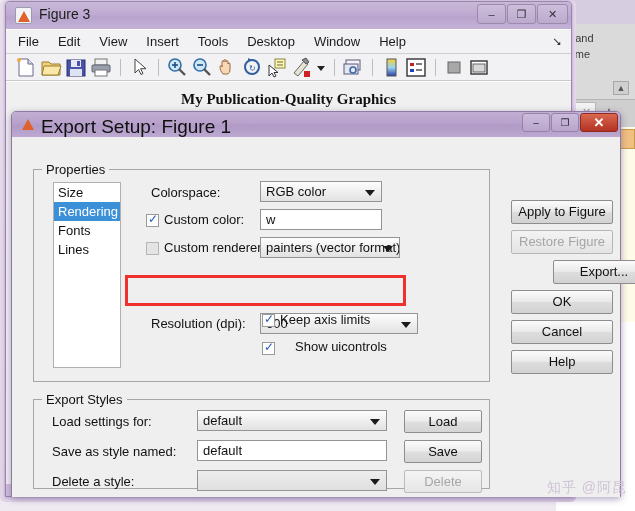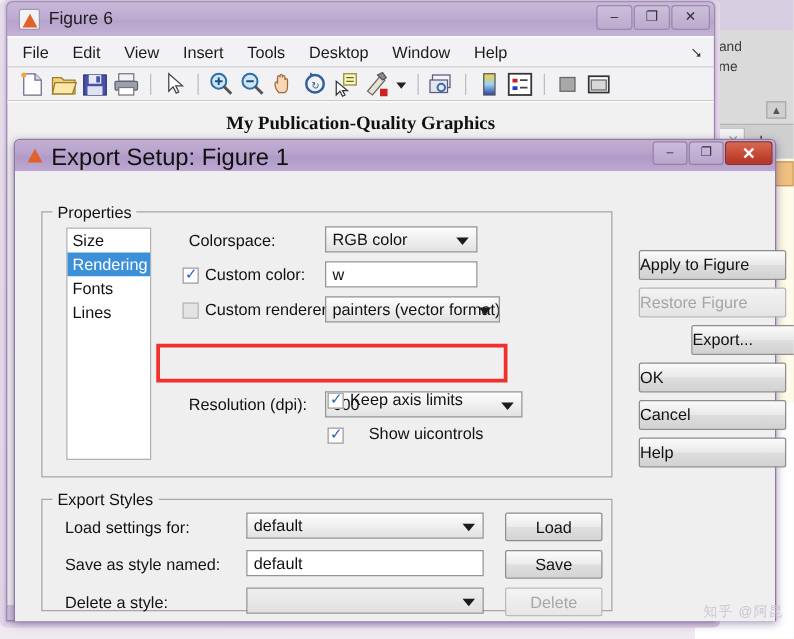--- a/index.html
+++ b/index.html
@@ -217,40 +217,40 @@
     position: absolute; height: 21px; background: #fff;
     border: 1px solid #949494; font-size: 13px; color: #111; padding: 2px 0 0 5px;
   }
 
   .redbox {
     position: absolute; left: 113px; top: 138px; width: 281px; height: 31px;
     border: 3px solid #f0302c; pointer-events: none;
   }
 
   .sidebtn {
-    position: absolute; left: 499px; width: 118px; height: 24px;
+    position: absolute; left: 499px; width: 102px; height: 24px;
     background: linear-gradient(to bottom,#fbfbfb 0%,#e9e9e9 48%,#dddddd 52%,#d2d2d2 100%);
     border: 1px solid #8d8d8d; border-radius: 2px;
-    font-size: 13px; color: #111; text-align: left; line-height: 22px;
+    font-size: 13px; color: #111; text-align: center; line-height: 22px;
   }
   .sidebtn.disabled { color: #a5a5a5; border-color: #b6b6b6;
     background: linear-gradient(to bottom,#f3f3f3,#e4e4e4); }
 
   .smallbtn {
     position: absolute; width: 78px; height: 23px;
     background: linear-gradient(to bottom,#fbfbfb 0%,#ececec 48%,#dfdfdf 52%,#d4d4d4 100%);
     border: 1px solid #8d8d8d; border-radius: 2px;
     font-size: 13px; color: #111; text-align: center; line-height: 21px;
   }
   .smallbtn.disabled { color: #a7a7a7; border-color: #bbb;
     background: linear-gradient(to bottom,#f4f4f4,#e6e6e6); }
 
   .watermark {
     position: absolute; right: 8px; bottom: 14px;
-    font-size: 11px; color: #cfc3d6; letter-spacing: 1px;
+    font-size: 14px; color: #cfc3d6; letter-spacing: 1px;
   }
 </style>
 </head>
 <body>
 
 <div class="screen">
 
   <div class="bg-app">
     <div class="bg-app-strip"></div>
     <div class="bg-ribbon">
@@ -272,21 +272,21 @@
       <div class="bg-white-panel"></div>
     </div>
   </div>
 
   <div class="glow"></div>
 
   <div class="figwin">
 
     <div class="fig-titlebar">
       <div class="fig-ticon"></div>
-      <div class="fig-title">Figure 6</div>
+      <div class="fig-title">Figure 3</div>
       <div class="win-btns">
         <div class="win-btn">–</div>
         <div class="win-btn">❐</div>
         <div class="win-btn close-fig">✕</div>
       </div>
     </div>
 
     <div class="fig-menubar">
       <span class="menu-item">File</span>
       <span class="menu-item">Edit</span>

